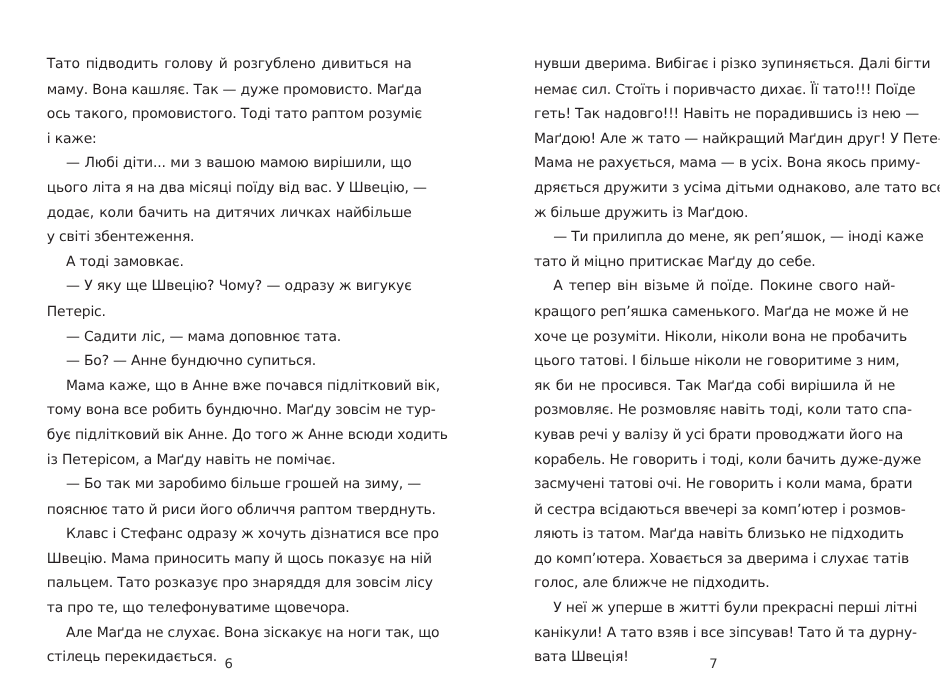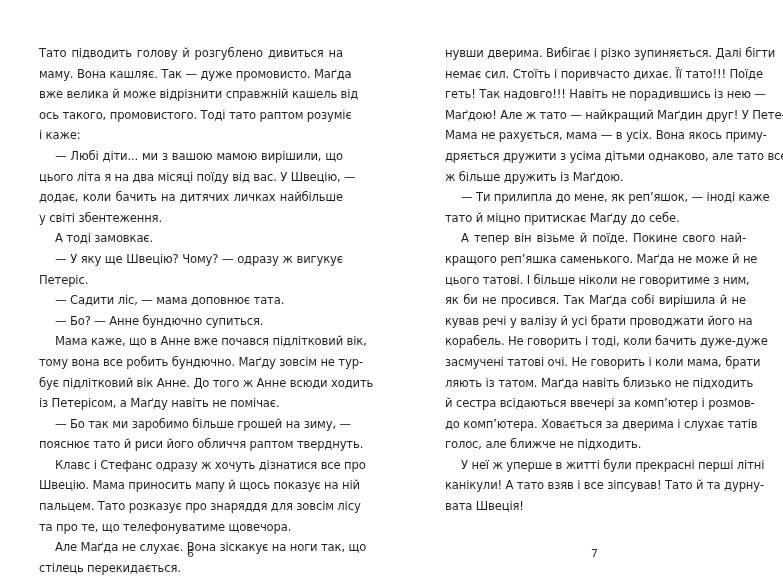--- a/index.html
+++ b/index.html
@@ -17,21 +17,20 @@
   .page.left .pagenum { left: 187px; }
   .page.right .pagenum { left: 200px; }
 </style>
 </head>
 <body>
 
 <div class="page left">
   <div class="textblock">
       <div class="line">Тато підводить голову й розгублено дивиться на</div>
       <div class="line">маму. Вона кашляє. Так — дуже промовисто. Маґда</div>
-      <div class="line">вже велика й може відрізнити справжній кашель від</div>
       <div class="line">ось такого, промовистого. Тоді тато раптом розуміє</div>
       <div class="line last">і каже:</div>
       <div class="line indent">— Любі діти... ми з вашою мамою вирішили, що</div>
       <div class="line">цього літа я на два місяці поїду від вас. У Швецію, —</div>
       <div class="line">додає, коли бачить на дитячих личках найбільше</div>
       <div class="line last">у світі збентеження.</div>
       <div class="line indent last">А тоді замовкає.</div>
       <div class="line indent">— У яку ще Швецію? Чому? — одразу ж вигукує</div>
       <div class="line last">Петеріс.</div>
       <div class="line indent last">— Садити ліс, — мама доповнює тата.</div>
@@ -58,27 +57,29 @@
       <div class="line">немає сил. Стоїть і поривчасто дихає. Її тато!!! Поїде</div>
       <div class="line">геть! Так надовго!!! Навіть не порадившись із нею —</div>
       <div class="line">Маґдою! Але ж тато — найкращий Маґдин друг! У Пете-</div>
       <div class="line">Мама не рахується, мама — в усіх. Вона якось приму-</div>
       <div class="line">дряється дружити з усіма дітьми однаково, але тато все</div>
       <div class="line last">ж більше дружить із Маґдою.</div>
       <div class="line indent">— Ти прилипла до мене, як реп’яшок, — іноді каже</div>
       <div class="line last">тато й міцно притискає Маґду до себе.</div>
       <div class="line indent">А тепер він візьме й поїде. Покине свого най-</div>
       <div class="line">кращого реп’яшка саменького. Маґда не може й не</div>
+      <div class="line">хоче це розуміти. Ніколи, ніколи вона не пробачить</div>
       <div class="line">цього татові. І більше ніколи не говоритиме з ним,</div>
       <div class="line">як би не просився. Так Маґда собі вирішила й не</div>
+      <div class="line">розмовляє. Не розмовляє навіть тоді, коли тато спа-</div>
       <div class="line">кував речі у валізу й усі брати проводжати його на</div>
       <div class="line">корабель. Не говорить і тоді, коли бачить дуже-дуже</div>
       <div class="line">засмучені татові очі. Не говорить і коли мама, брати</div>
+      <div class="line">й сестра всідаються ввечері за комп’ютер і розмов-</div>
       <div class="line">ляють із татом. Маґда навіть близько не підходить</div>
-      <div class="line">й сестра всідаються ввечері за комп’ютер і розмов-</div>
       <div class="line">до комп’ютера. Ховається за дверима і слухає татів</div>
       <div class="line last">голос, але ближче не підходить.</div>
       <div class="line indent">У неї ж уперше в житті були прекрасні перші літні</div>
       <div class="line">канікули! А тато взяв і все зіпсував! Тато й та дурну-</div>
       <div class="line last">вата Швеція!</div>
     </div>
   <div class="pagenum">7</div>
 </div>
 
 </body></html>

